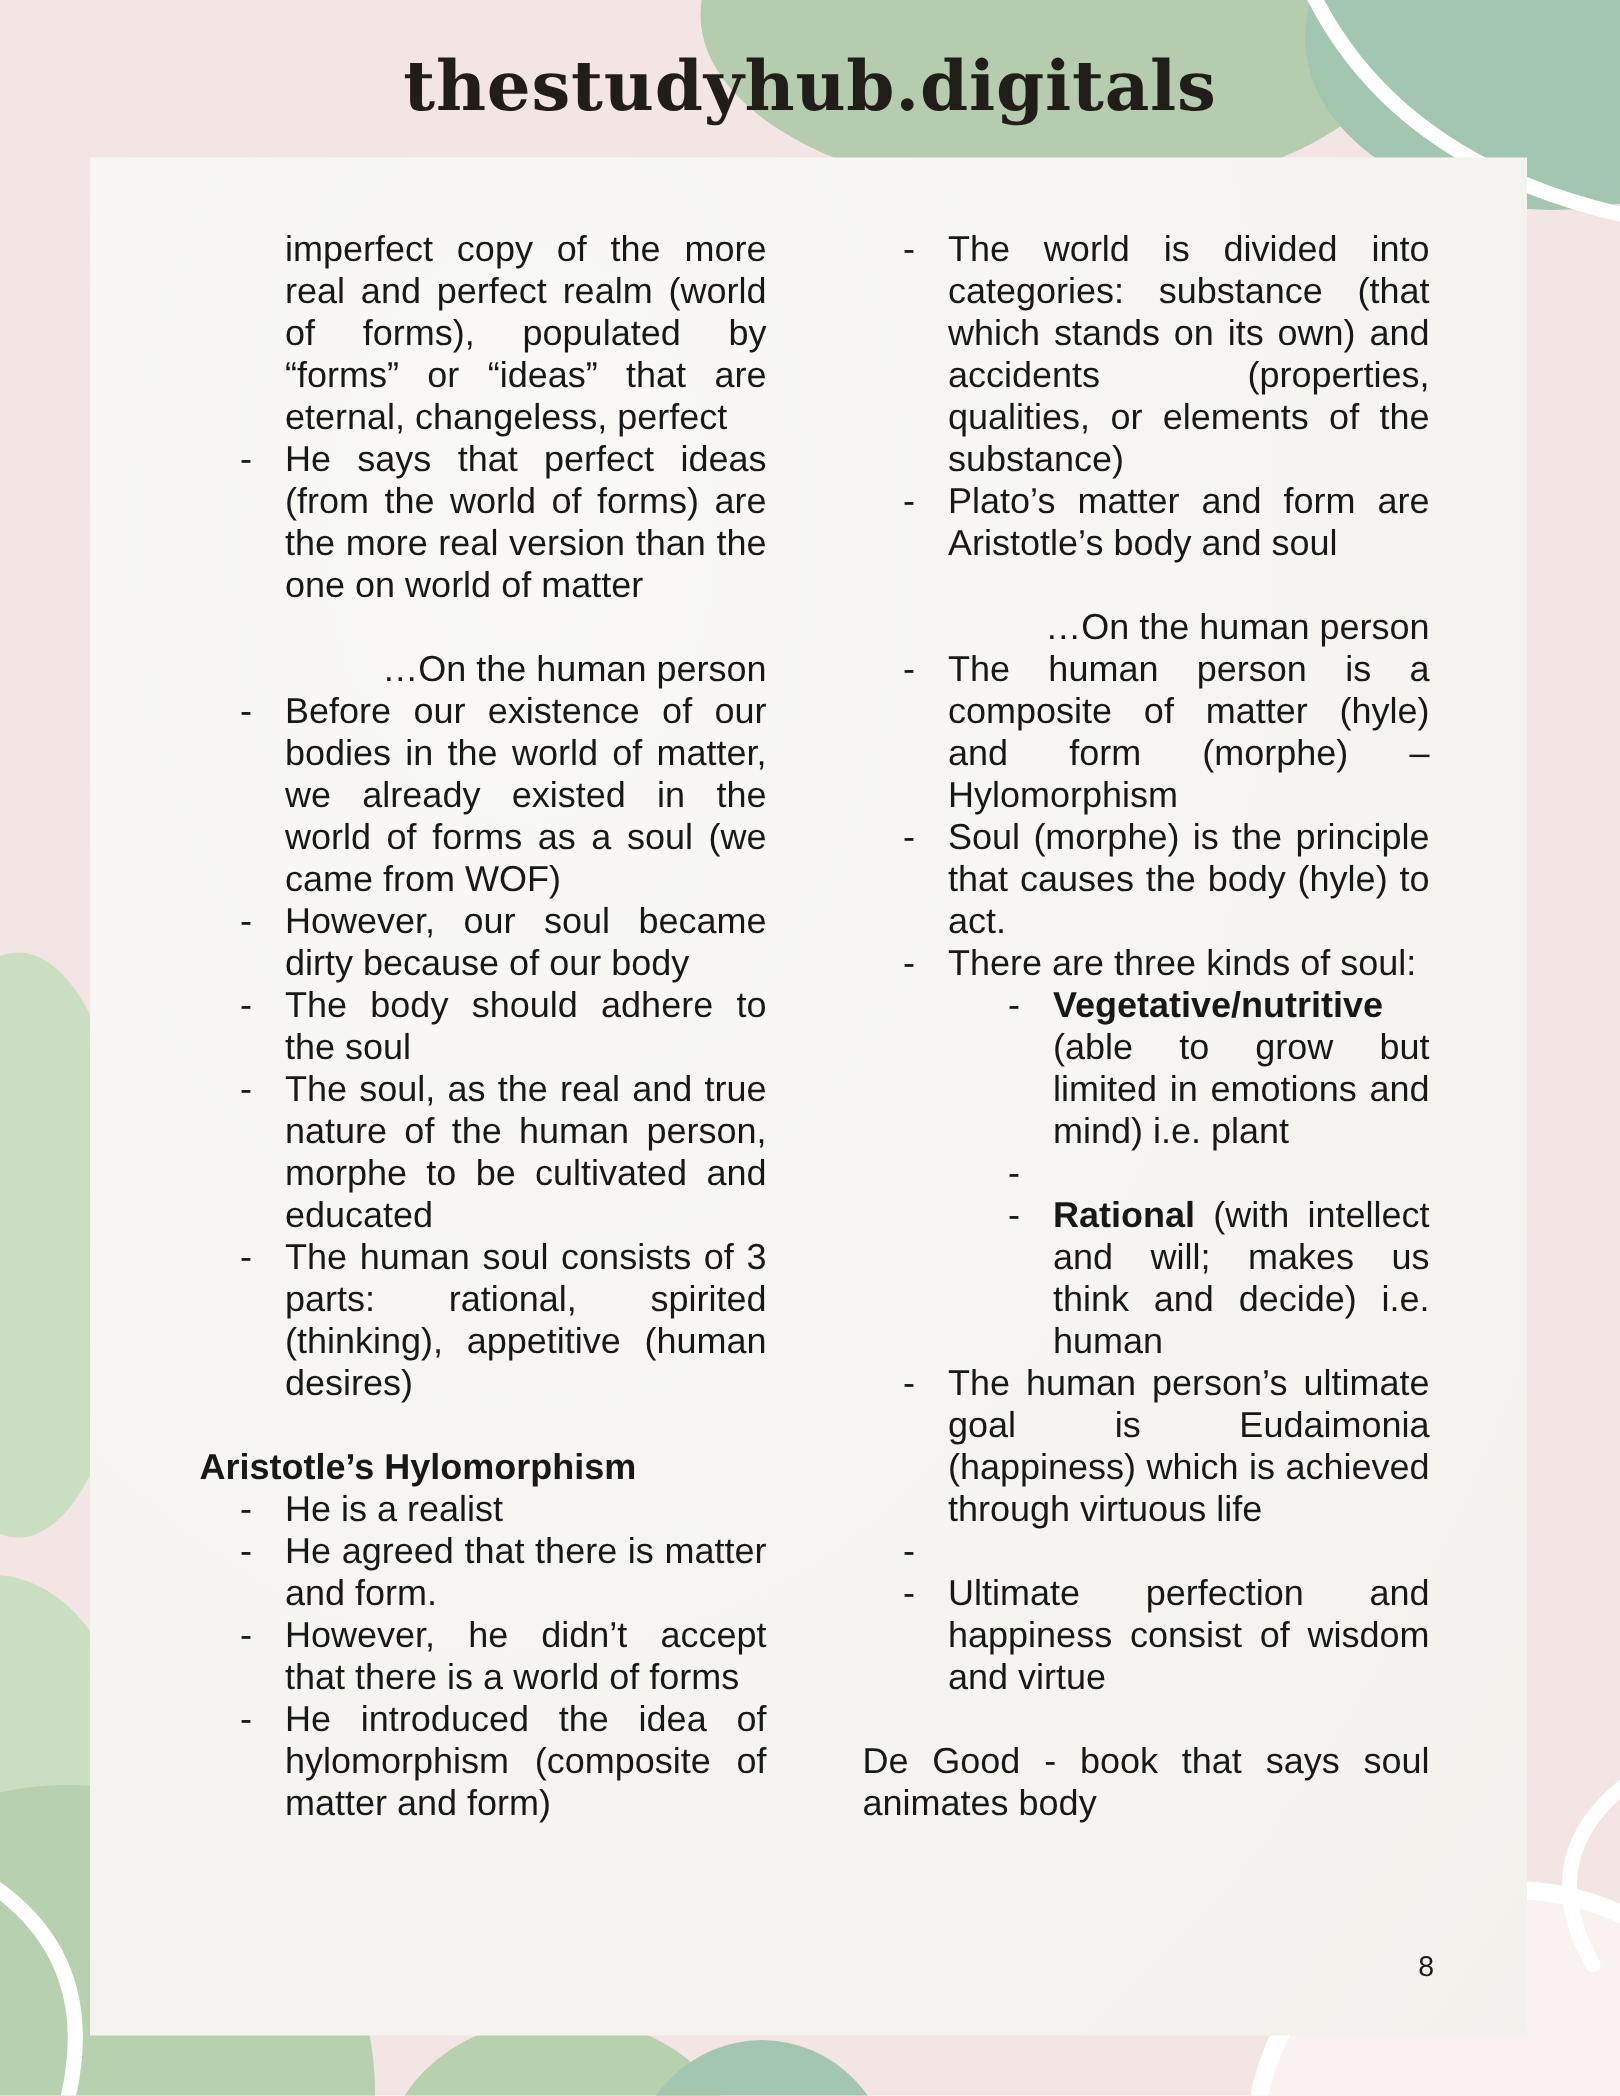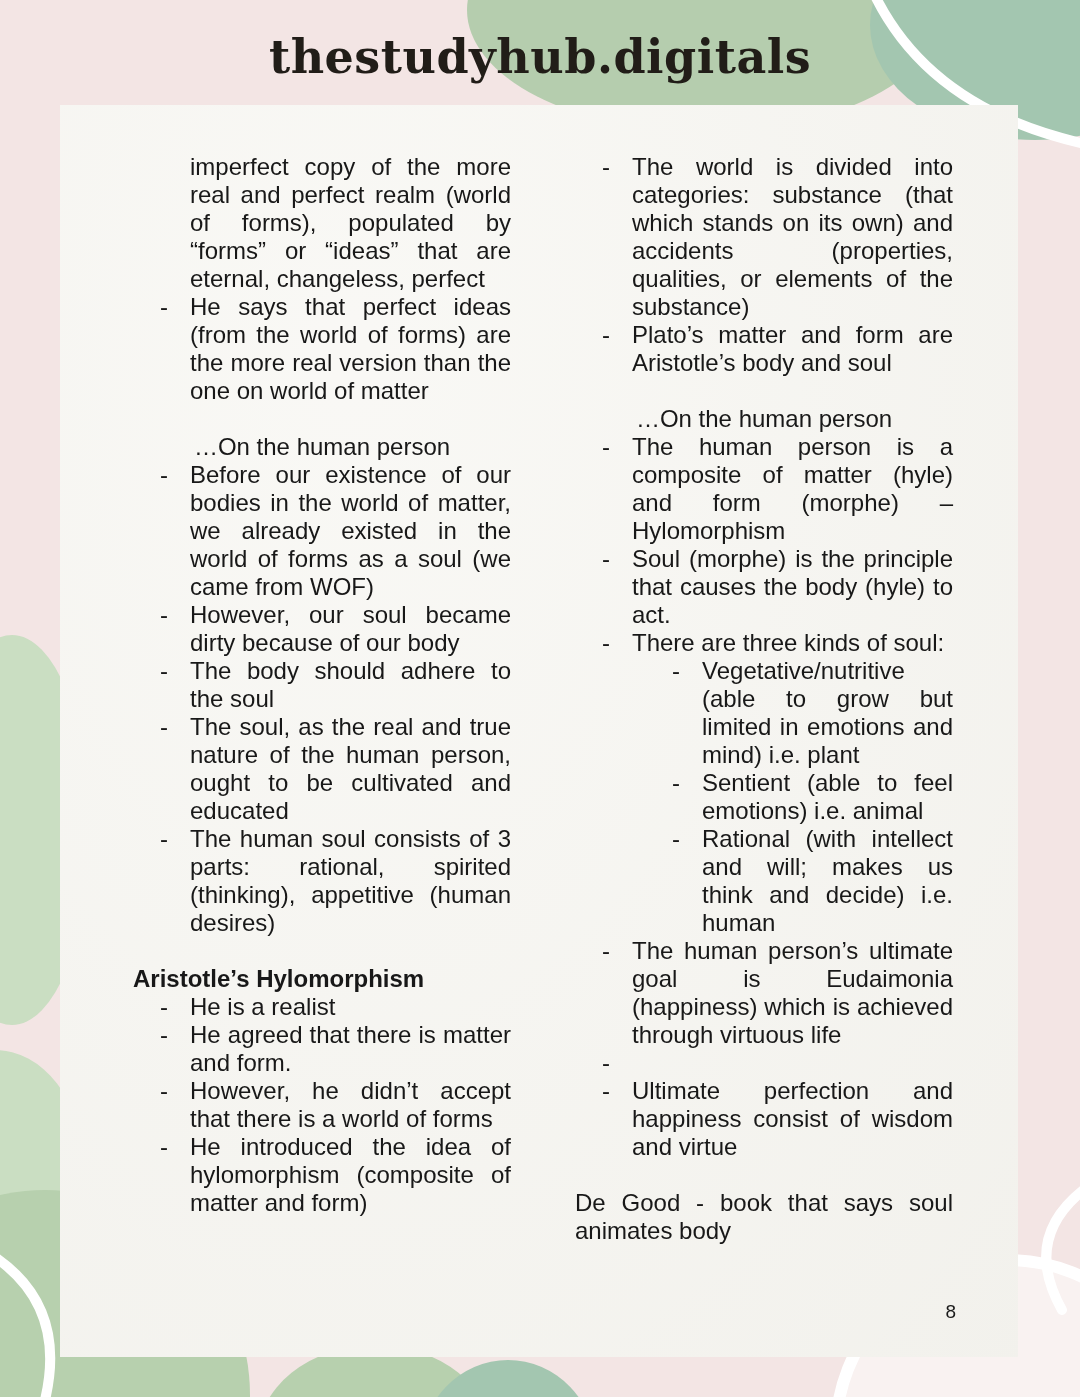--- a/index.html
+++ b/index.html
@@ -37,30 +37,30 @@
   }
 
   .columns {
     display:flex;
     padding:48px 0 0 73px;
     gap:64px;
   }
   .col { width:378px; flex:0 0 378px; }
 
   .block { font-size:24px; line-height:28px; color:#181818; }
-  .plain-head { text-align:center; }
+  .plain-head { text-align:right; }
   .bold-head { font-weight:700; }
   .para { text-align:justify; }
   .gap { margin-top:28px; }
 
   .bullet { display:flex; padding-left:27px; }
   .bullet.sub { padding-left:97px; }
   .bullet .dash { flex:0 0 30px; width:30px; }
   .bullet .btext { flex:1; text-align:justify; }
-  .btext b { font-weight:400; }
+  .btext b { font-weight:700; }
 
   .page-number {
     position:absolute; right:62px; bottom:34px;
     font-size:19px; color:#1a1a1a;
   }
 </style>
 </head>
 <body>
 
 <div class="page">
@@ -106,21 +106,21 @@
         <div class="block bullet">
           <span class="dash">-</span>
           <span class="btext">However, our soul became dirty because of our body</span>
         </div>
         <div class="block bullet">
           <span class="dash">-</span>
           <span class="btext">The body should adhere to the soul</span>
         </div>
         <div class="block bullet">
           <span class="dash">-</span>
-          <span class="btext">The soul, as the real and true nature of the human person, ought to be cultivated and educated</span>
+          <span class="btext">The soul, as the real and true nature of the human person, morphe to be cultivated and educated</span>
         </div>
         <div class="block bullet">
           <span class="dash">-</span>
           <span class="btext">The human soul consists of 3 parts: rational, spirited (thinking), appetitive (human desires)</span>
         </div>
 
         <div class="block bold-head gap">Aristotle’s Hylomorphism</div>
 
         <div class="block bullet">
           <span class="dash">-</span>
@@ -166,21 +166,20 @@
           <span class="dash">-</span>
           <span class="btext">There are three kinds of soul:</span>
         </div>
 
         <div class="block bullet sub">
           <span class="dash">-</span>
           <span class="btext"><b>Vegetative/nutritive</b><span> (able to grow but limited in emotions and mind) i.e. plant</span></span>
         </div>
         <div class="block bullet sub">
           <span class="dash">-</span>
-          <span class="btext"><b>Sentient</b><span> (able to feel emotions) i.e. animal</span></span>
         </div>
         <div class="block bullet sub">
           <span class="dash">-</span>
           <span class="btext"><b>Rational</b><span> (with intellect and will; makes us think and decide) i.e. human</span></span>
         </div>
 
         <div class="block bullet">
           <span class="dash">-</span>
           <span class="btext">The human person’s ultimate goal is Eudaimonia (happiness) which is achieved through virtuous life</span>
         </div>

